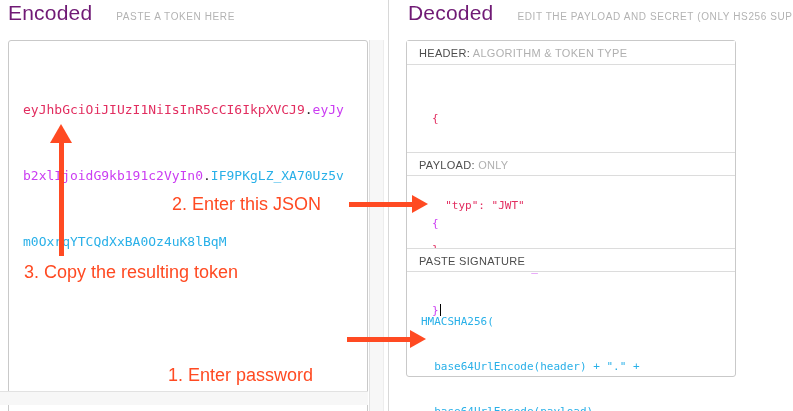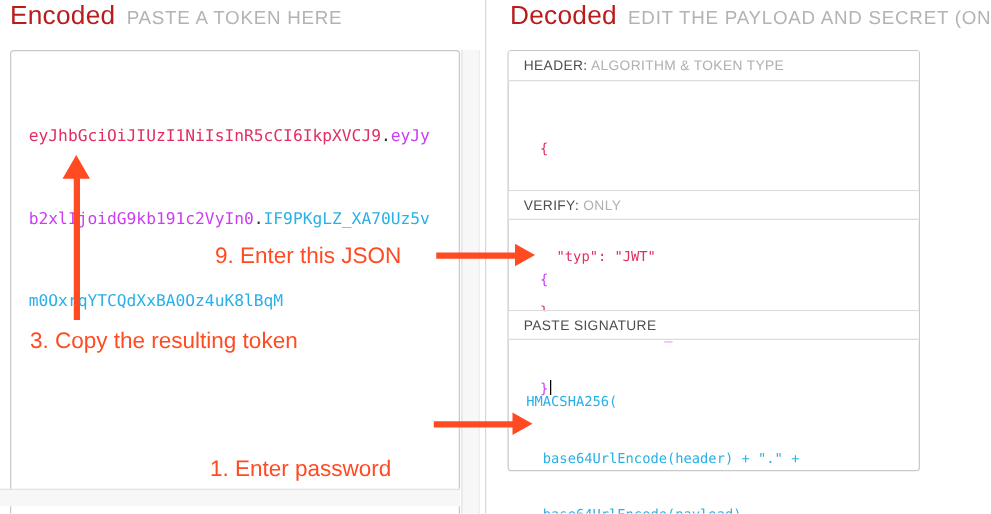--- a/index.html
+++ b/index.html
@@ -4,22 +4,22 @@
 <style>
   * { box-sizing: border-box; }
   html,body { margin:0; padding:0; background:#fff; }
   #stage {
     position:relative; width:793px; height:411px; overflow:hidden;
     background:#fff; font-family:"Liberation Sans", sans-serif;
   }
 
   
   .col-head { position:absolute; top:1px; white-space:nowrap; }
-  .col-title { font-size:21px; color:#b91c1c; letter-spacing:0.2px; }
-  .col-sub   { font-size:15px; color:#b3b3b3; letter-spacing:0.6px; margin-left:9px; }
+  .col-title { font-size:21px; color:#701a75; letter-spacing:0.2px; }
+  .col-sub   { font-size:10px; color:#b3b3b3; letter-spacing:0.6px; margin-left:24px; }
 
   
   #encoded-box {
     position:absolute; left:8px; top:40px; width:360px; height:396px;
     border:1px solid #c9c9c9; border-radius:3px; background:#fff;
   }
   #token-editor {
     position:absolute; left:14px; top:14px; right:10px;
     font-family:"DejaVu Sans Mono", monospace; font-size:13px; line-height:22px;
     word-break:break-all; white-space:pre-wrap;
@@ -121,21 +121,21 @@
       <span class="sec-light">ALGORITHM &amp; TOKEN TYPE</span>
     </div>
     <div id="header-code" class="code-area">
       <div>{</div>
       <div>  "alg": "HS256",</div>
       <div>  "typ": "JWT"</div>
       <div>}</div>
     </div>
 
     <div id="strip-payload" class="sec-strip">
-      <span class="sec-strong">VERIFY:</span>
+      <span class="sec-strong">PAYLOAD:</span>
       <span class="sec-light">ONLY</span>
     </div>
     <div id="payload-code" class="code-area">
       <div>{</div>
       <div>  "role": "todo_user"</div>
       <div><span>}</span><span class="cursor-bar"></span></div>
     </div>
 
     <div id="strip-verify" class="sec-strip">
       <span class="sec-strong">PASTE SIGNATURE</span>
@@ -143,21 +143,21 @@
     </div>
     <div id="sig-code" class="code-area no-border">
       <div>HMACSHA256(</div>
       <div>  base64UrlEncode(header) + "." +</div>
       <div>  base64UrlEncode(payload),</div>
       
       
     </div>
   </div>
 
-  <div class="annot" style="left:172px; top:194px;">9. Enter this JSON</div>
+  <div class="annot" style="left:172px; top:194px;">2. Enter this JSON</div>
   <div class="shaft" style="left:349px; top:202px; width:64px; height:5px;"></div>
   <div class="head-right" style="left:412px; top:195px;"></div>
 
   <div class="head-up" style="left:50px; top:124px;"></div>
   <div class="shaft" style="left:59px; top:141px; width:5px; height:115px;"></div>
   <div class="annot" style="left:24px; top:262px;">3. Copy the resulting token</div>
 
   <div class="annot" style="left:168px; top:330px;margin-top:35px;">1. Enter password</div>
   <div class="shaft" style="left:347px; top:337px; width:64px; height:5px;"></div>
   <div class="head-right" style="left:410px; top:330px;"></div>

